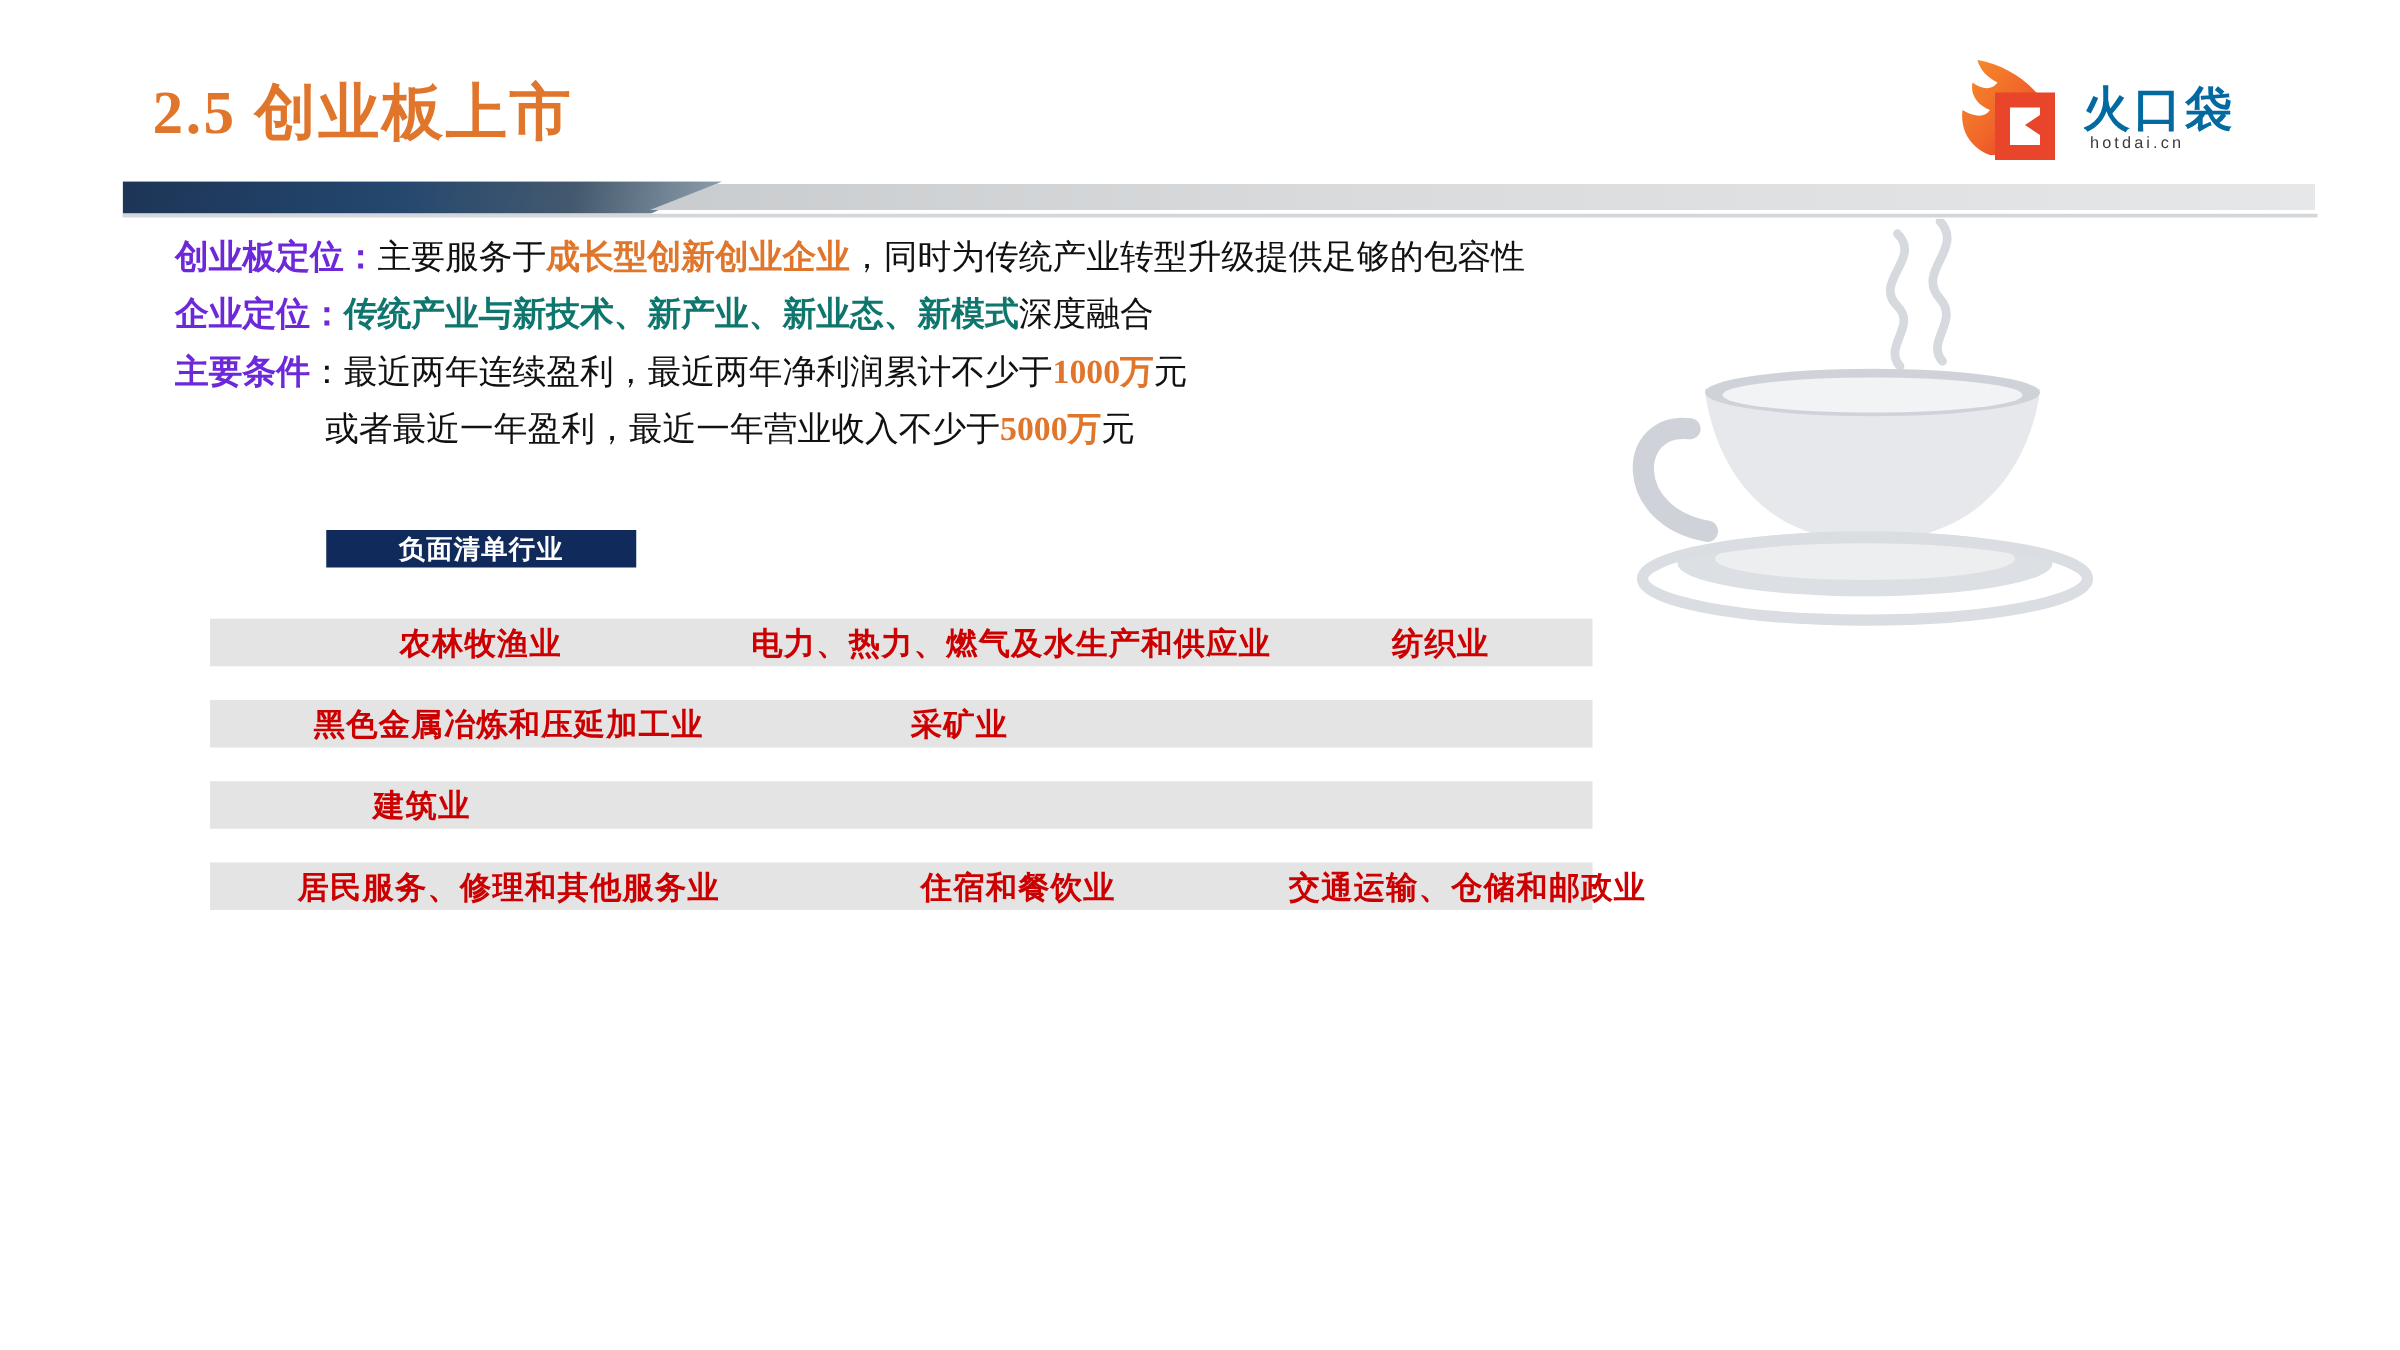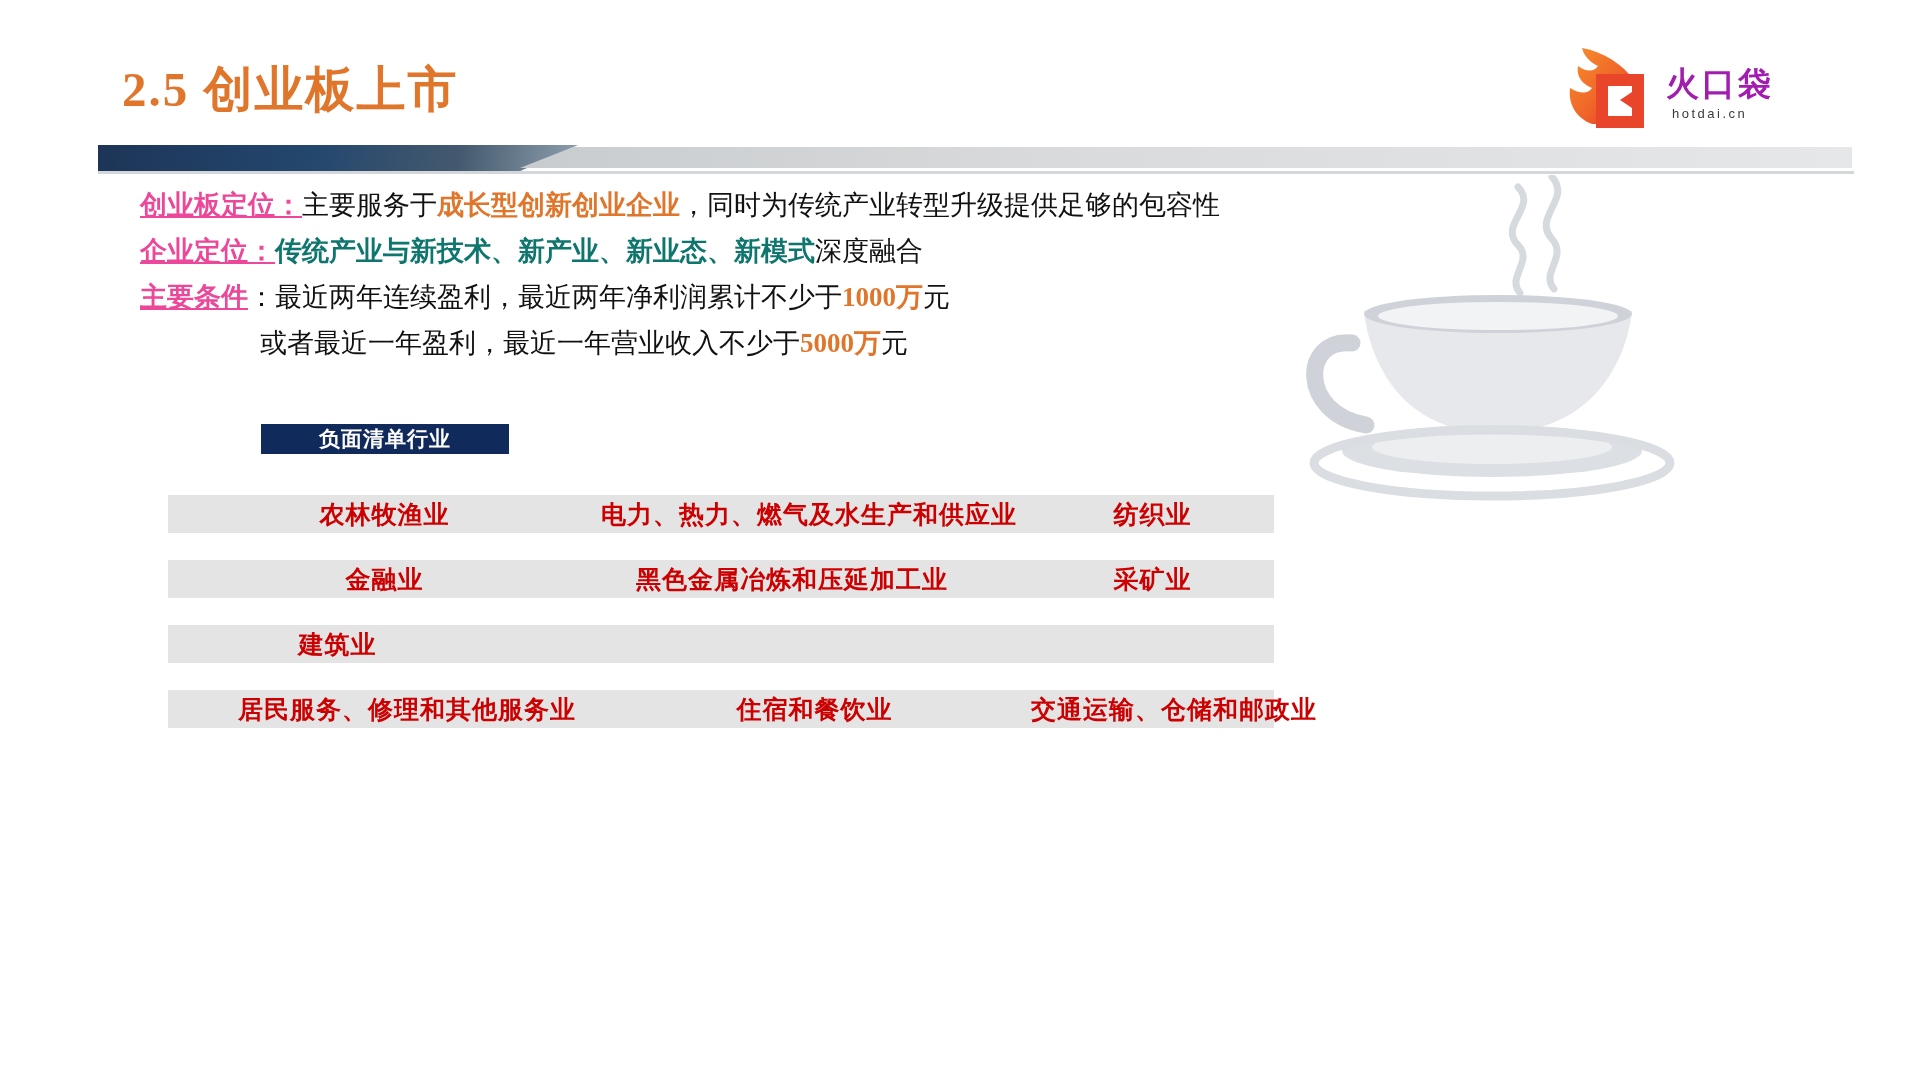--- a/index.html
+++ b/index.html
@@ -63,23 +63,23 @@
     width: 300px; height: 92px;
   }
   .logo-mark {
     position: absolute;
     left: 0; top: 2px;
     width: 92px; height: 88px;
   }
   .logo-text {
     position: absolute;
     left: 104px; top: 22px;
-    font-size: 33px;
-    font-weight: 700;
-    color: #a21caf;
+    font-size: 38px;
+    font-weight: 700;
+    color: #0369a1;
     letter-spacing: 3px;
     font-family: "Liberation Sans", "DejaVu Sans", sans-serif;
   }
   .logo-sub {
     position: absolute;
     left: 110px; top: 66px;
     font-size: 13px;
     color: #3a3a3a;
     letter-spacing: 2.5px;
     font-family: "Liberation Sans", "DejaVu Sans", sans-serif;
@@ -101,21 +101,21 @@
     width: 1180px;
   }
   .body-line {
     font-size: 27px;
     line-height: 46px;
     color: #1a1a1a;
     white-space: nowrap;
     font-family: "Liberation Serif", "DejaVu Serif", serif;
   }
   .body-line.indented { padding-left: 120px; }
-  .seg-label   { color: #ec4899; font-weight: 700; text-decoration: underline; }
+  .seg-label   { color: #6d28d9; font-weight: 700; }
   .seg-accent  { color: #E0762B; font-weight: 700; }
   .seg-strong  { color: #0f766e; font-weight: 700; }
   .seg-plain   { color: #111111; font-weight: 400; }
 
   
   .neg-banner {
     position: absolute;
     left: 261px; top: 424px;
     width: 248px; height: 30px;
     background: #102a5c;
@@ -214,21 +214,20 @@
 
   <div class="neg-banner">负面清单行业</div>
 
   <div class="neg-table" id="neg-table">
       <div class="neg-row">
         <div class="neg-cell c1">农林牧渔业</div>
         <div class="neg-cell c2">电力、热力、燃气及水生产和供应业</div>
         <div class="neg-cell c3">纺织业</div>
       </div>
       <div class="neg-row">
-        <div class="neg-cell c1">金融业</div>
         <div class="neg-cell c2">黑色金属冶炼和压延加工业</div>
         <div class="neg-cell c3">采矿业</div>
       </div>
       <div class="neg-row">
         <div class="neg-cell c3">建筑业</div>
       </div>
       <div class="neg-row">
         <div class="neg-cell c2">居民服务、修理和其他服务业</div>
         <div class="neg-cell c1">住宿和餐饮业</div>
         <div class="neg-cell c3">交通运输、仓储和邮政业</div>

